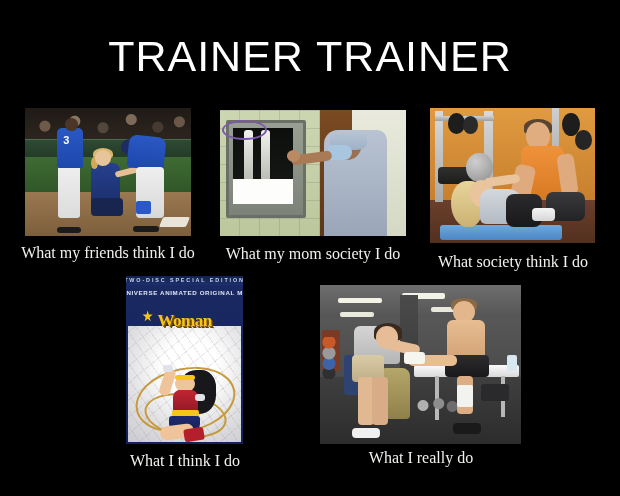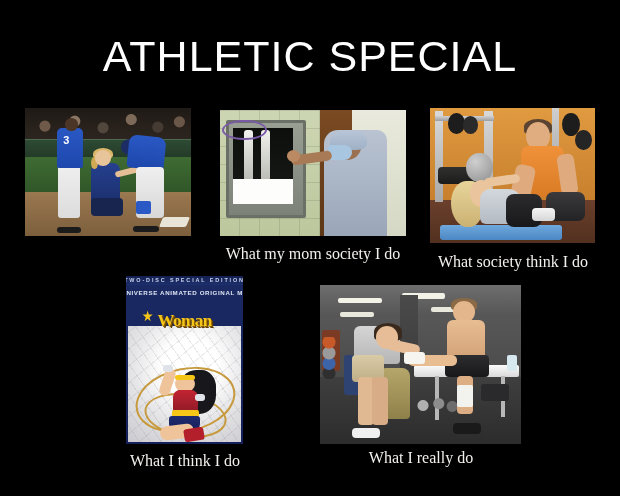--- a/index.html
+++ b/index.html
@@ -333,21 +333,21 @@
   .p5-bag2    { left:80%; top:62%; width:14%; height:11%;
                 background:#2a2a2c; border-radius:3px; }
   .p5-bottle  { left:93%; top:44%; width:5%; height:10%;
                 background:#d8e8ef; border-radius:2px; }
 </style>
 </head>
 <body>
 
 <div id="meme">
 
-  <div id="title">ATHLETIC SPECIAL</div>
+  <div id="title">TRAINER TRAINER</div>
 
   <div class="panel" style="left:25px; top:108px; width:166px; height:128px;">
     <div class="scene">
       <div class="l p1-crowd"></div>
       <div class="l p1-wall"></div>
       <div class="l p1-grass"></div>
       <div class="l p1-dirt"></div>
       <div class="l p1-base"></div>
       <div class="l p1-a-legs"></div>
       <div class="l p1-a-torso"></div>
@@ -360,20 +360,21 @@
       <div class="l p1-t-pony"></div>
       <div class="l p1-t-head"></div>
       <div class="l p1-t-arm"></div>
       <div class="l p1-b-head"></div>
       <div class="l p1-b-torso"></div>
       <div class="l p1-b-legs"></div>
       <div class="l p1-b-sock"></div>
       <div class="l p1-b-shoe"></div>
     </div>
   </div>
+  <div class="caption" style="left:5px; top:243px; width:206px;">What my friends think I do</div>
 
   <div class="panel" style="left:220px; top:110px; width:186px; height:126px;">
     <div class="scene">
       <div class="l p2-wall"></div>
       <div class="l p2-tile"></div>
       <div class="l p2-door"></div>
       <div class="l p2-doorwin"></div>
       <div class="l p2-right"></div>
       <div class="l p2-box"></div>
       <div class="l p2-film"></div>

